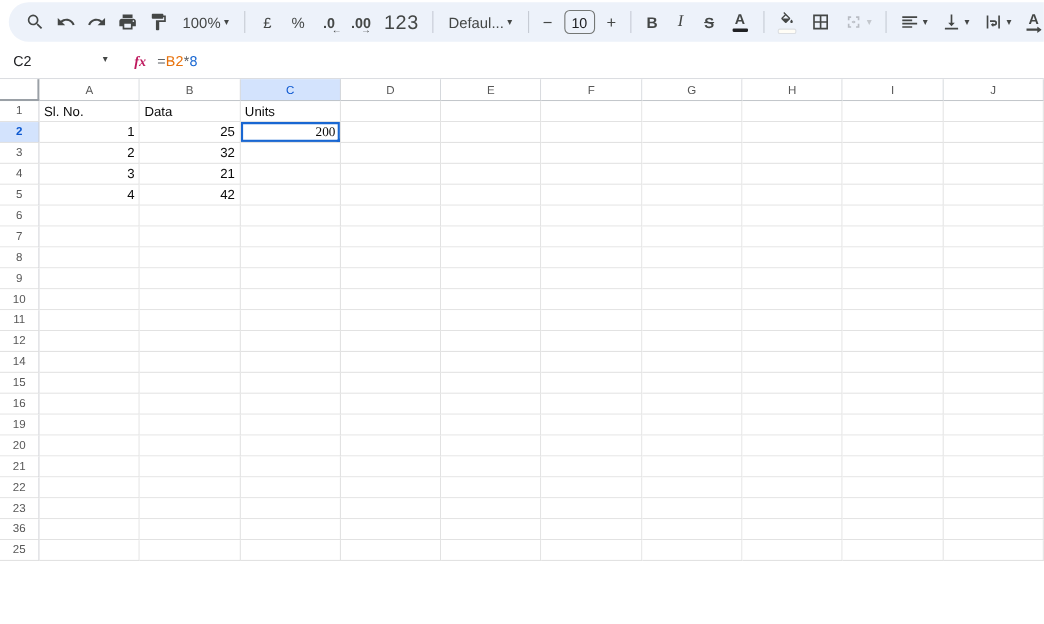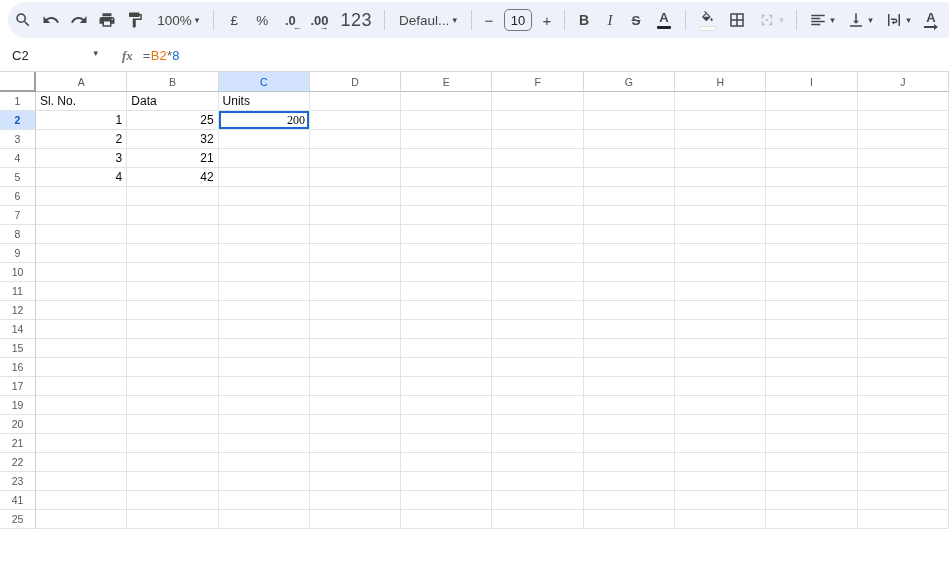--- a/index.html
+++ b/index.html
@@ -3,21 +3,21 @@
 <meta charset="utf-8">
 <style>
   * { box-sizing: border-box; margin: 0; padding: 0; }
   html, body { width: 949px; height: 567px; overflow: hidden; background: #fff;
     font-family: "Liberation Sans", sans-serif; }
 
   
   .toolbar-wrap { height: 40px; padding: 2px 0 2px 8px; background: #fff; }
   .toolbar { height: 36px; background: #edf2fa; border-radius: 18px 0 0 18px;
     display: flex; align-items: center; padding: 0 4px 0 10px; color: #444746;
-    overflow: hidden; white-space: nowrap; justify-content: flex-end; }
+    overflow: hidden; white-space: nowrap; }
   .tb { height: 28px; min-width: 28px; display: flex; align-items: center;
     justify-content: center; border-radius: 4px; flex: none; color: #444746; }
   .tb svg { display: block; }
   .sep { width: 1px; height: 20px; background: #c6cbd4; margin: 0 6px; flex: none; }
   .dd { font-size: 9px; color: #444746; margin-left: 3px; flex: none; }
   .txtbtn { font-size: 13.5px; padding: 0 6px; }
   .zoom-btn { padding: 0 8px; font-size: 13.5px; }
   .font-btn { padding: 0 8px; font-size: 13.5px; min-width: 74px; justify-content: space-between; }
   .dec-wrap { position: relative; font-size: 13px; font-weight: 600; }
   .dec-wrap .mini-arrow { position: absolute; font-size: 9px; font-weight: 400;
@@ -36,21 +36,21 @@
     margin-top: 2px; border-radius: 1px; }
   .disabled { color: #b8bcc3; }
   .disabled .dd { color: #c3c7cd; }
 
   
   .formula-bar { height: 32px; display: flex; align-items: center;
     border-bottom: 1px solid #d7dade; background: #fff; }
   .namebox { width: 86px; margin-left: 12px; display: flex; align-items: flex-start;
     justify-content: space-between; font-size: 13px; color: #202124; flex: none; }
   .namebox .dd { font-size: 9px; color: #444746; }
-  .fx { margin-left: 24px; font-size: 13px; font-style: italic; color: #737373;
+  .fx { margin-left: 24px; font-size: 13px; font-style: italic; color: #be185d;
     font-family: "Liberation Serif", serif; font-weight: 600; flex: none; }
   .formula-input { margin-left: 10px; font-size: 13px; letter-spacing: .2px; }
 
   
   :root { --sel: #1967d2; --selhead-bg: #d3e3fd; --selhead-tx: #0b57d0;
     --gridline: #e2e2e2; --headline: #c9ccd1; }
   .grid { width: 949px; }
   .colhead-row { display: flex; height: 20px; }
   .corner { width: 36px; flex: none; background: #fff;
     border-right: 2px solid #9aa0a6; border-bottom: 2px solid #9aa0a6; }
@@ -452,33 +452,20 @@
           <div class="cell"></div>
           <div class="cell"></div>
           <div class="cell"></div>
           <div class="cell"></div>
           <div class="cell"></div>
           <div class="cell"></div>
           <div class="cell"></div>
           <div class="cell"></div>
         </div>
         <div class="row">
-          <div class="rowhead">17</div>
-          <div class="cell"></div>
-          <div class="cell"></div>
-          <div class="cell"></div>
-          <div class="cell"></div>
-          <div class="cell"></div>
-          <div class="cell"></div>
-          <div class="cell"></div>
-          <div class="cell"></div>
-          <div class="cell"></div>
-          <div class="cell"></div>
-        </div>
-        <div class="row">
           <div class="rowhead">19</div>
           <div class="cell"></div>
           <div class="cell"></div>
           <div class="cell"></div>
           <div class="cell"></div>
           <div class="cell"></div>
           <div class="cell"></div>
           <div class="cell"></div>
           <div class="cell"></div>
           <div class="cell"></div>
@@ -530,21 +517,21 @@
           <div class="cell"></div>
           <div class="cell"></div>
           <div class="cell"></div>
           <div class="cell"></div>
           <div class="cell"></div>
           <div class="cell"></div>
           <div class="cell"></div>
           <div class="cell"></div>
         </div>
         <div class="row">
-          <div class="rowhead">41</div>
+          <div class="rowhead">36</div>
           <div class="cell"></div>
           <div class="cell"></div>
           <div class="cell"></div>
           <div class="cell"></div>
           <div class="cell"></div>
           <div class="cell"></div>
           <div class="cell"></div>
           <div class="cell"></div>
           <div class="cell"></div>
           <div class="cell"></div>

